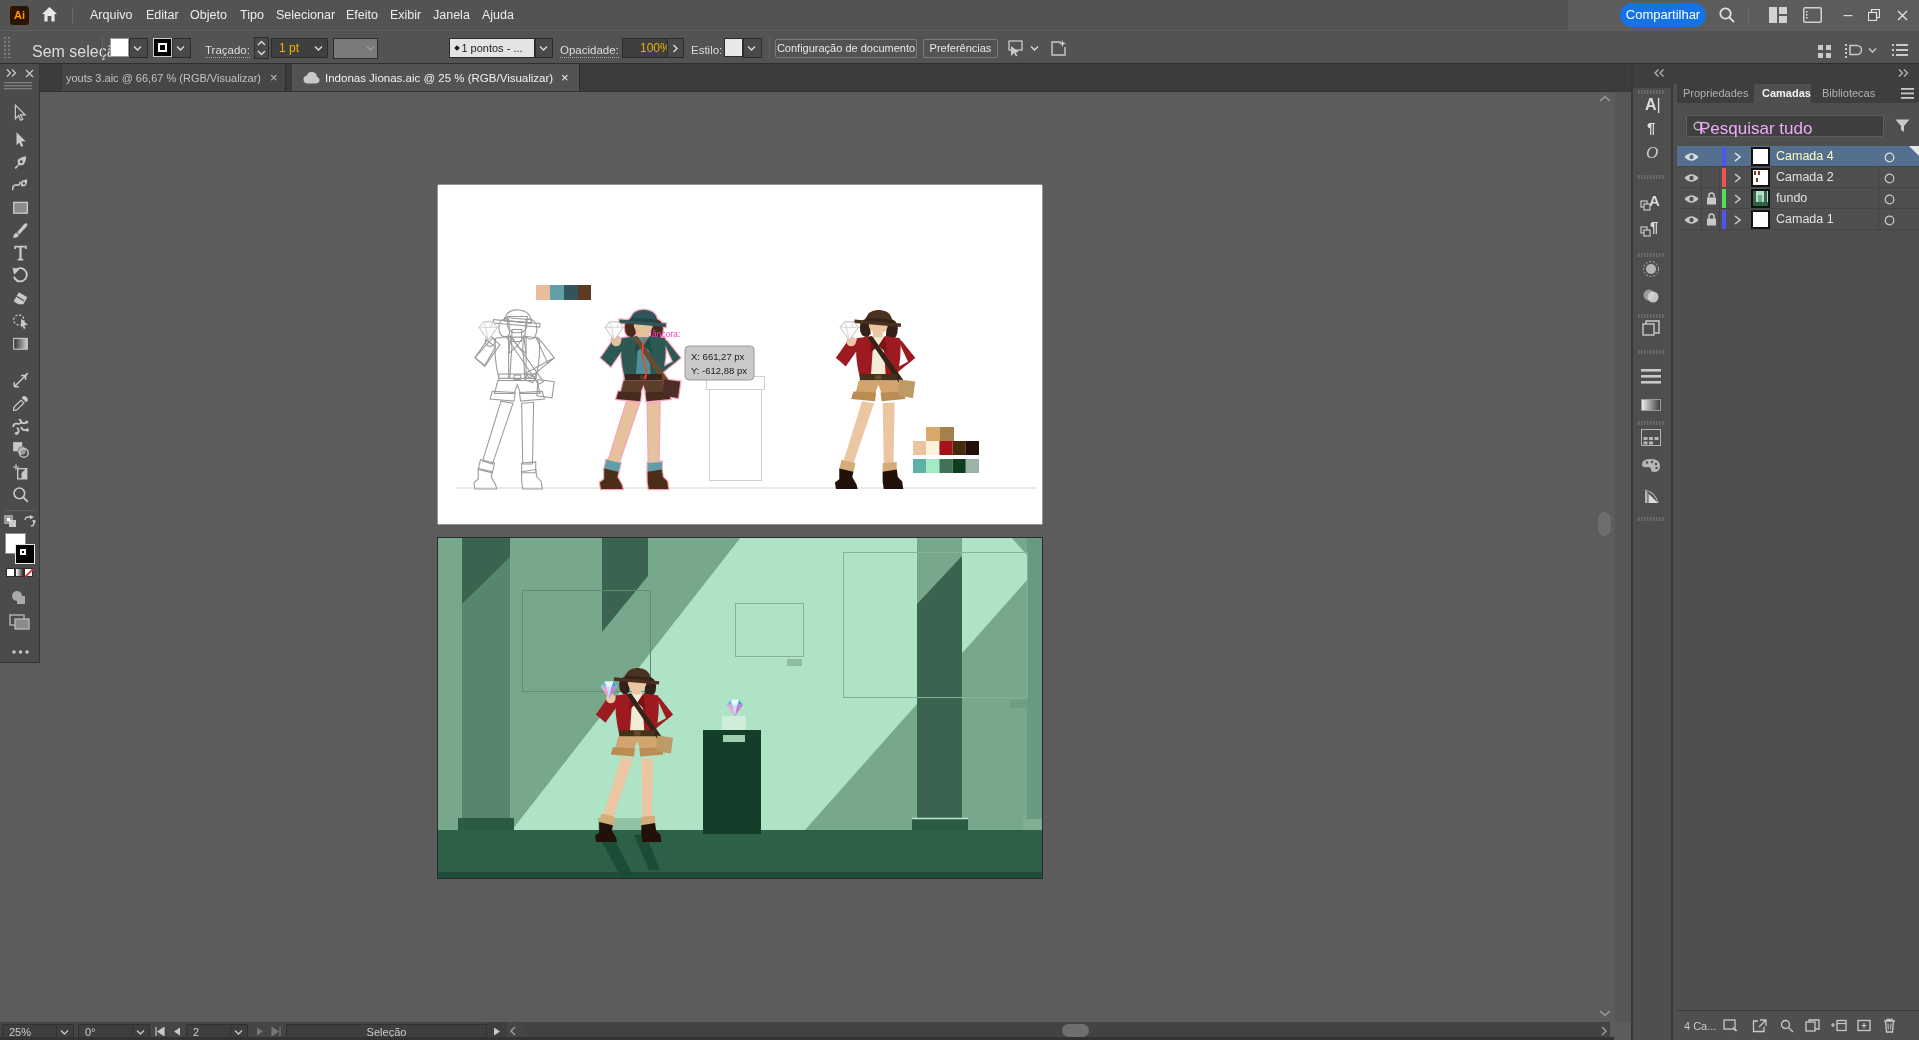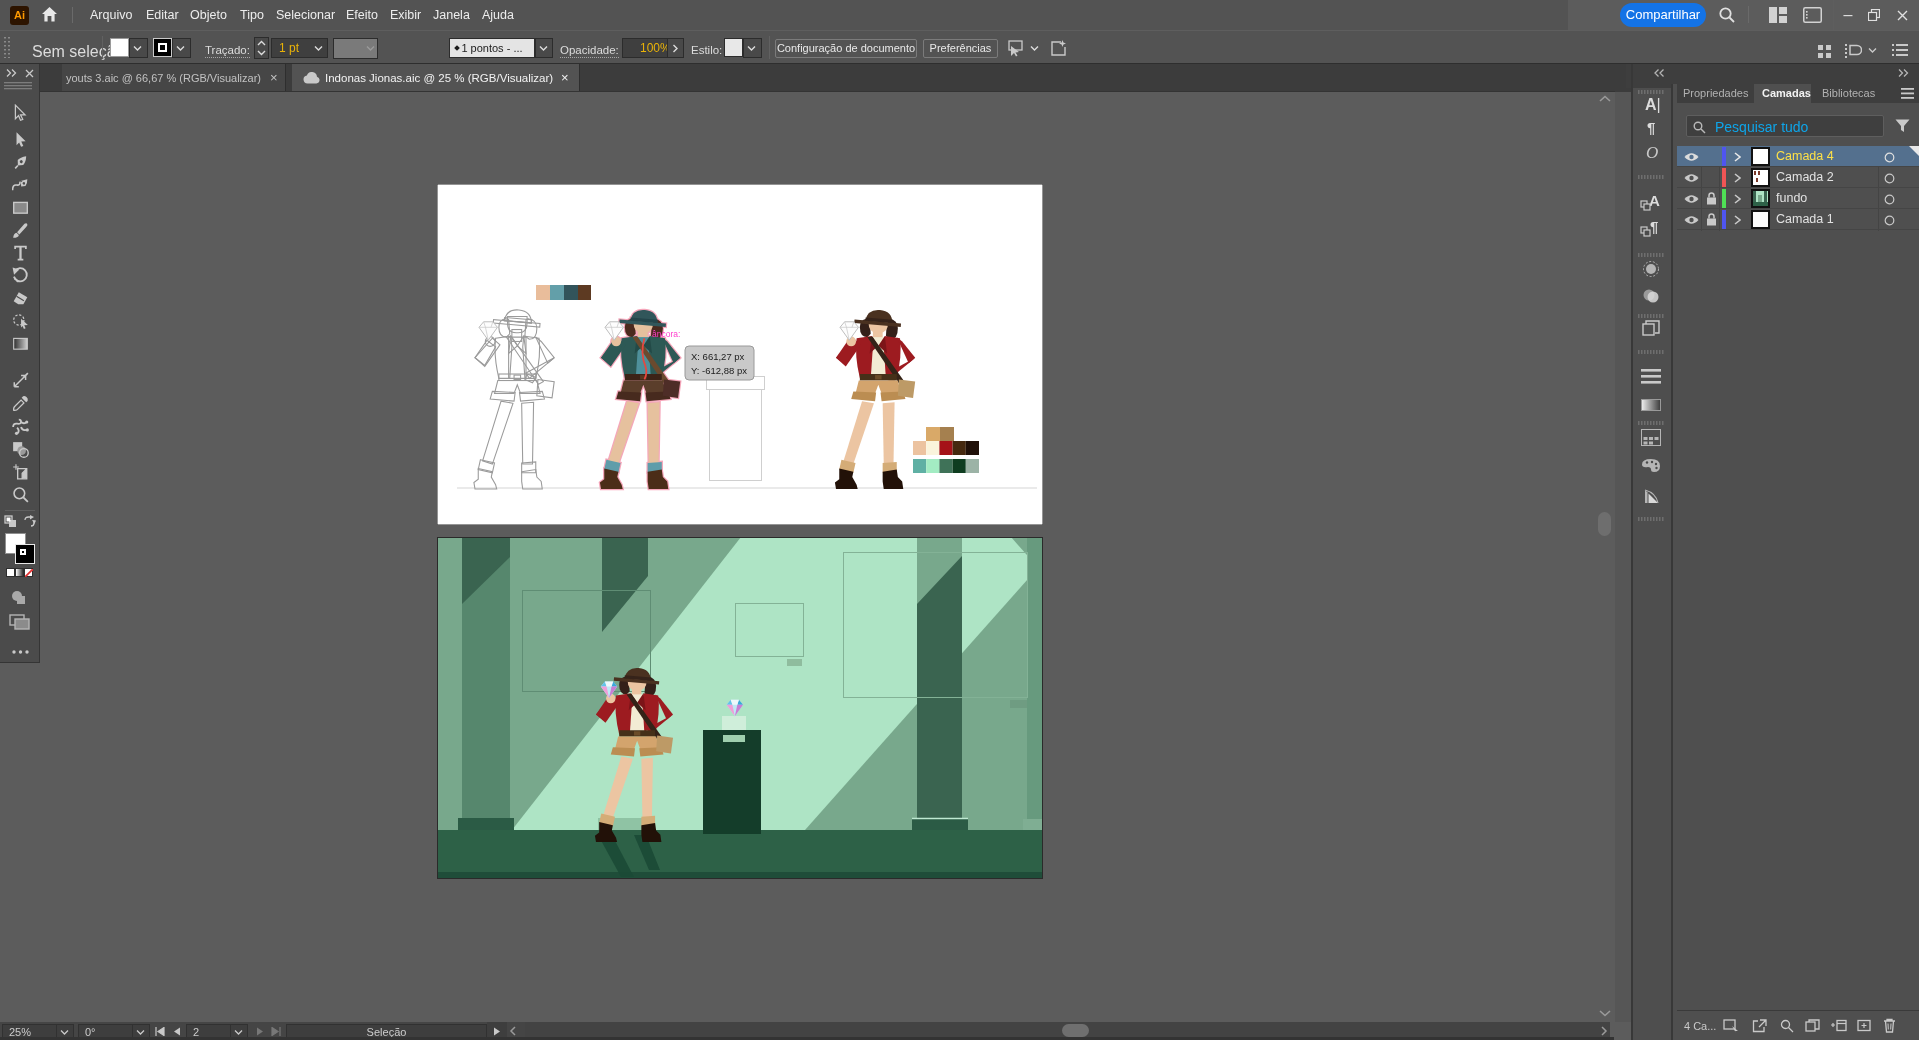--- a/index.html
+++ b/index.html
@@ -724,40 +724,40 @@
           <rect y="4.5" width="13" height="1.8"></rect>
           <rect y="9" width="13" height="1.8"></rect>
         </g>
       </svg>
 
     <div class="abs" style="left:9px;top:31px;width:198px;height:22px;background:#3f3f3f;border:1px solid #5e5e5e;border-radius:2px">
       <svg class="abs" style="left:6px;top:5px" width="13" height="13" viewBox="0 0 13 13">
           <circle cx="5" cy="5" r="3.8" fill="none" stroke="#b9b9b9" stroke-width="1.4"></circle>
           <line x1="8" y1="8" x2="12" y2="12" stroke="#b9b9b9" stroke-width="1.4"></line>
         </svg>
-      <div class="abs" style="left:28px;top:3px;color:#0ea5e9;font-size:14px">Pesquisar tudo</div>
+      <div class="abs" style="left:12px;top:3px;color:#f0abfc;font-size:17px">Pesquisar tudo</div>
     </div>
     <svg class="abs" style="left:218px;top:35px" width="15" height="14" viewBox="0 0 15 14">
         <path d="M0.5 0.5 L14.5 0.5 L9 7 L9 13 L6 11 L6 7 Z" fill="#c9c9c9"></path>
       </svg>
 
     <div class="abs" style="left:24px;top:62px;width:1px;height:85px;background:#444"></div>
     <div class="abs" style="left:42px;top:62px;width:1px;height:85px;background:#444"></div>
     <div class="abs" style="left:201px;top:62px;width:1px;height:85px;background:#444"></div>
     <div class="lrow" style="top:62px;background:#54708e">
       <svg class="abs" style="left:7px;top:6px" width="15" height="10" viewBox="0 0 15 10">
           <path d="M0.5 5 Q7.5 -2.5 14.5 5 Q7.5 12.5 0.5 5 Z" fill="#dcdcdc"></path>
           <circle cx="7.5" cy="5" r="2.2" fill="#54708e"></circle>
         </svg>
       <div class="colbar" style="background:#4f55f0"></div>
       <svg class="abs" style="left:57px;top:6px" width="7" height="10" viewBox="0 0 7 10">
           <path d="M1 1 L6 5 L1 9" fill="none" stroke="#e8e8e8" stroke-width="1.6"></path>
         </svg>
       <div class="abs" style="left:74px;top:1px;width:19px;height:19px;background:#fff;border:2px solid #111"></div>
-      <div class="abs" style="left:99px;top:3px;color:#fde047;font-size:12.5px">Camada 4</div>
+      <div class="abs" style="left:99px;top:3px;color:#fef9c3;font-size:12.5px">Camada 4</div>
       <circle class="abs"></circle>
       <svg class="abs" style="left:207px;top:6px" width="11" height="11" viewBox="0 0 11 11">
           <circle cx="5.5" cy="5.5" r="4.3" fill="none" stroke="#e0e0e0" stroke-width="1.2"></circle>
         </svg>
       <svg class="abs" style="left:232px;top:0" width="10" height="10" viewBox="0 0 10 10">
           <path d="M0 0 L10 0 L10 10 Z" fill="#e8e8e8"></path>
         </svg>
     </div>
     <div class="lrow" style="top:83px">
       <svg class="abs" style="left:7px;top:6px" width="15" height="10" viewBox="0 0 15 10">

